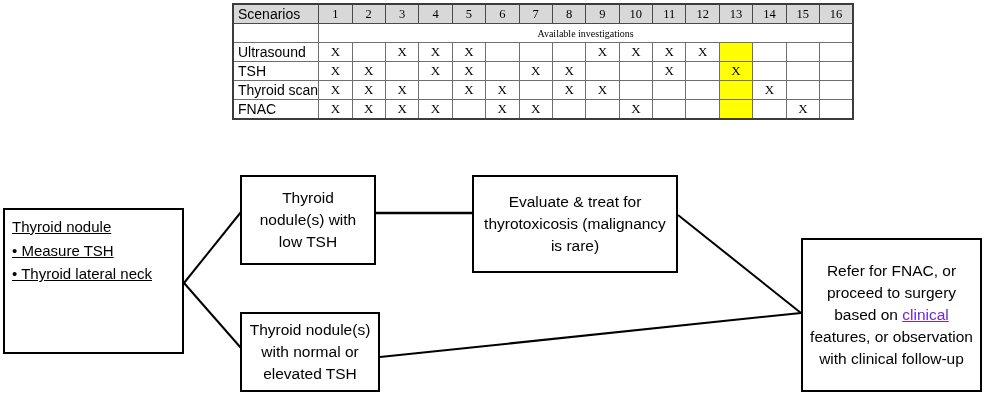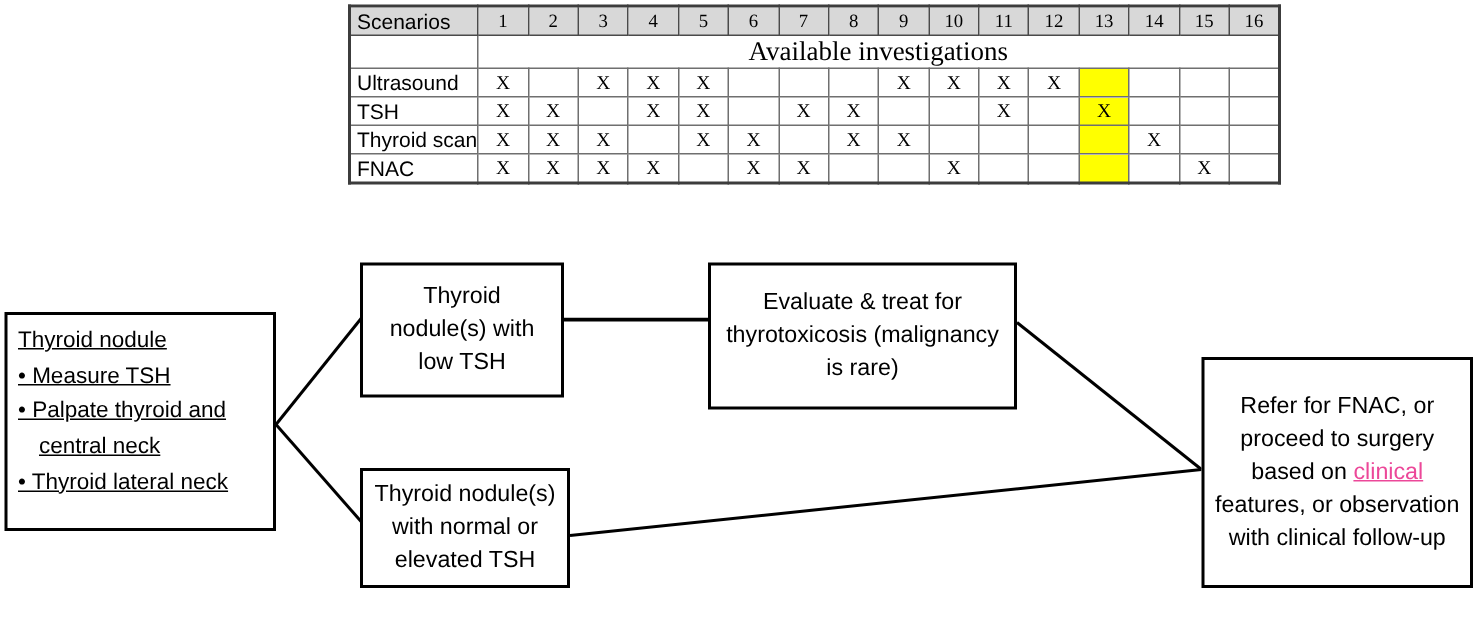--- a/index.html
+++ b/index.html
@@ -22,35 +22,35 @@
     overflow:hidden; white-space:nowrap;
   }
   table.scen thead th {
     background:#d8d8d8; border:1px solid #4a4a4a; font-size:12.5px;
   }
   table.scen .label {
     text-align:left; padding-left:4px;
     font-family:"Liberation Sans", sans-serif; font-size:14px;
   }
   table.scen td.hl { background:#ffff00; }
-  table.scen td.avail { font-size:18px; }
+  table.scen td.avail { font-size:10px; }
 
   
   svg.connectors { position:absolute; left:0; top:0; width:986px; height:413px; }
   .fbox {
     position:absolute; background:#ffffff; border:2px solid #000;
     box-sizing:border-box; font-size:15.5px; line-height:1.42; color:#000;
   }
   .fbox.centered {
     display:flex; align-items:center; justify-content:center;
     text-align:center; padding:2px 6px;
   }
   .fbox.leftbox { padding:5px 6px 5px 7px; font-size:15px; line-height:1.58;text-decoration:underline; }
   .bullet-item { padding-left:14px; text-indent:-14px; }
-  a.clink { color:#ec4899; text-decoration:underline; cursor:pointer; }
+  a.clink { color:#6d28d9; text-decoration:underline; cursor:pointer; }
 
   #box-left   { left:3px;   top:208px; width:181px; height:146px; }
   #box-low    { left:240px; top:175px; width:136px; height:90px;  }
   #box-eval   { left:472px; top:175px; width:206px; height:98px;  }
   #box-normal { left:240px; top:312px; width:140px; height:80px; }
   #box-refer  { left:801px; top:238px; width:181px; height:154px; }
 </style>
 </head>
 <body>
 
@@ -186,21 +186,20 @@
     <line x1="184" y1="283" x2="241" y2="348" stroke="#000" stroke-width="2"></line>
     <line x1="376" y1="213" x2="472" y2="213" stroke="#000" stroke-width="2.5"></line>
     <line x1="678" y1="215" x2="801" y2="313" stroke="#000" stroke-width="2"></line>
     <line x1="380" y1="357" x2="801" y2="313" stroke="#000" stroke-width="2"></line>
   </svg>
 
   <div class="fbox leftbox" id="box-left">
     <div>Thyroid nodule</div>
     <div id="bullet-list">
         <div class="bullet-item">• Measure TSH</div>
-        <div class="bullet-item">• Palpate thyroid and central neck</div>
         <div class="bullet-item">• Thyroid lateral neck</div>
       </div>
   </div>
 
   <div class="fbox centered" id="box-low">
     <span>Thyroid nodule(s) with low TSH</span>
   </div>
 
   <div class="fbox centered" id="box-eval">
     <span>Evaluate &amp; treat for thyrotoxicosis (malignancy is rare)</span>

